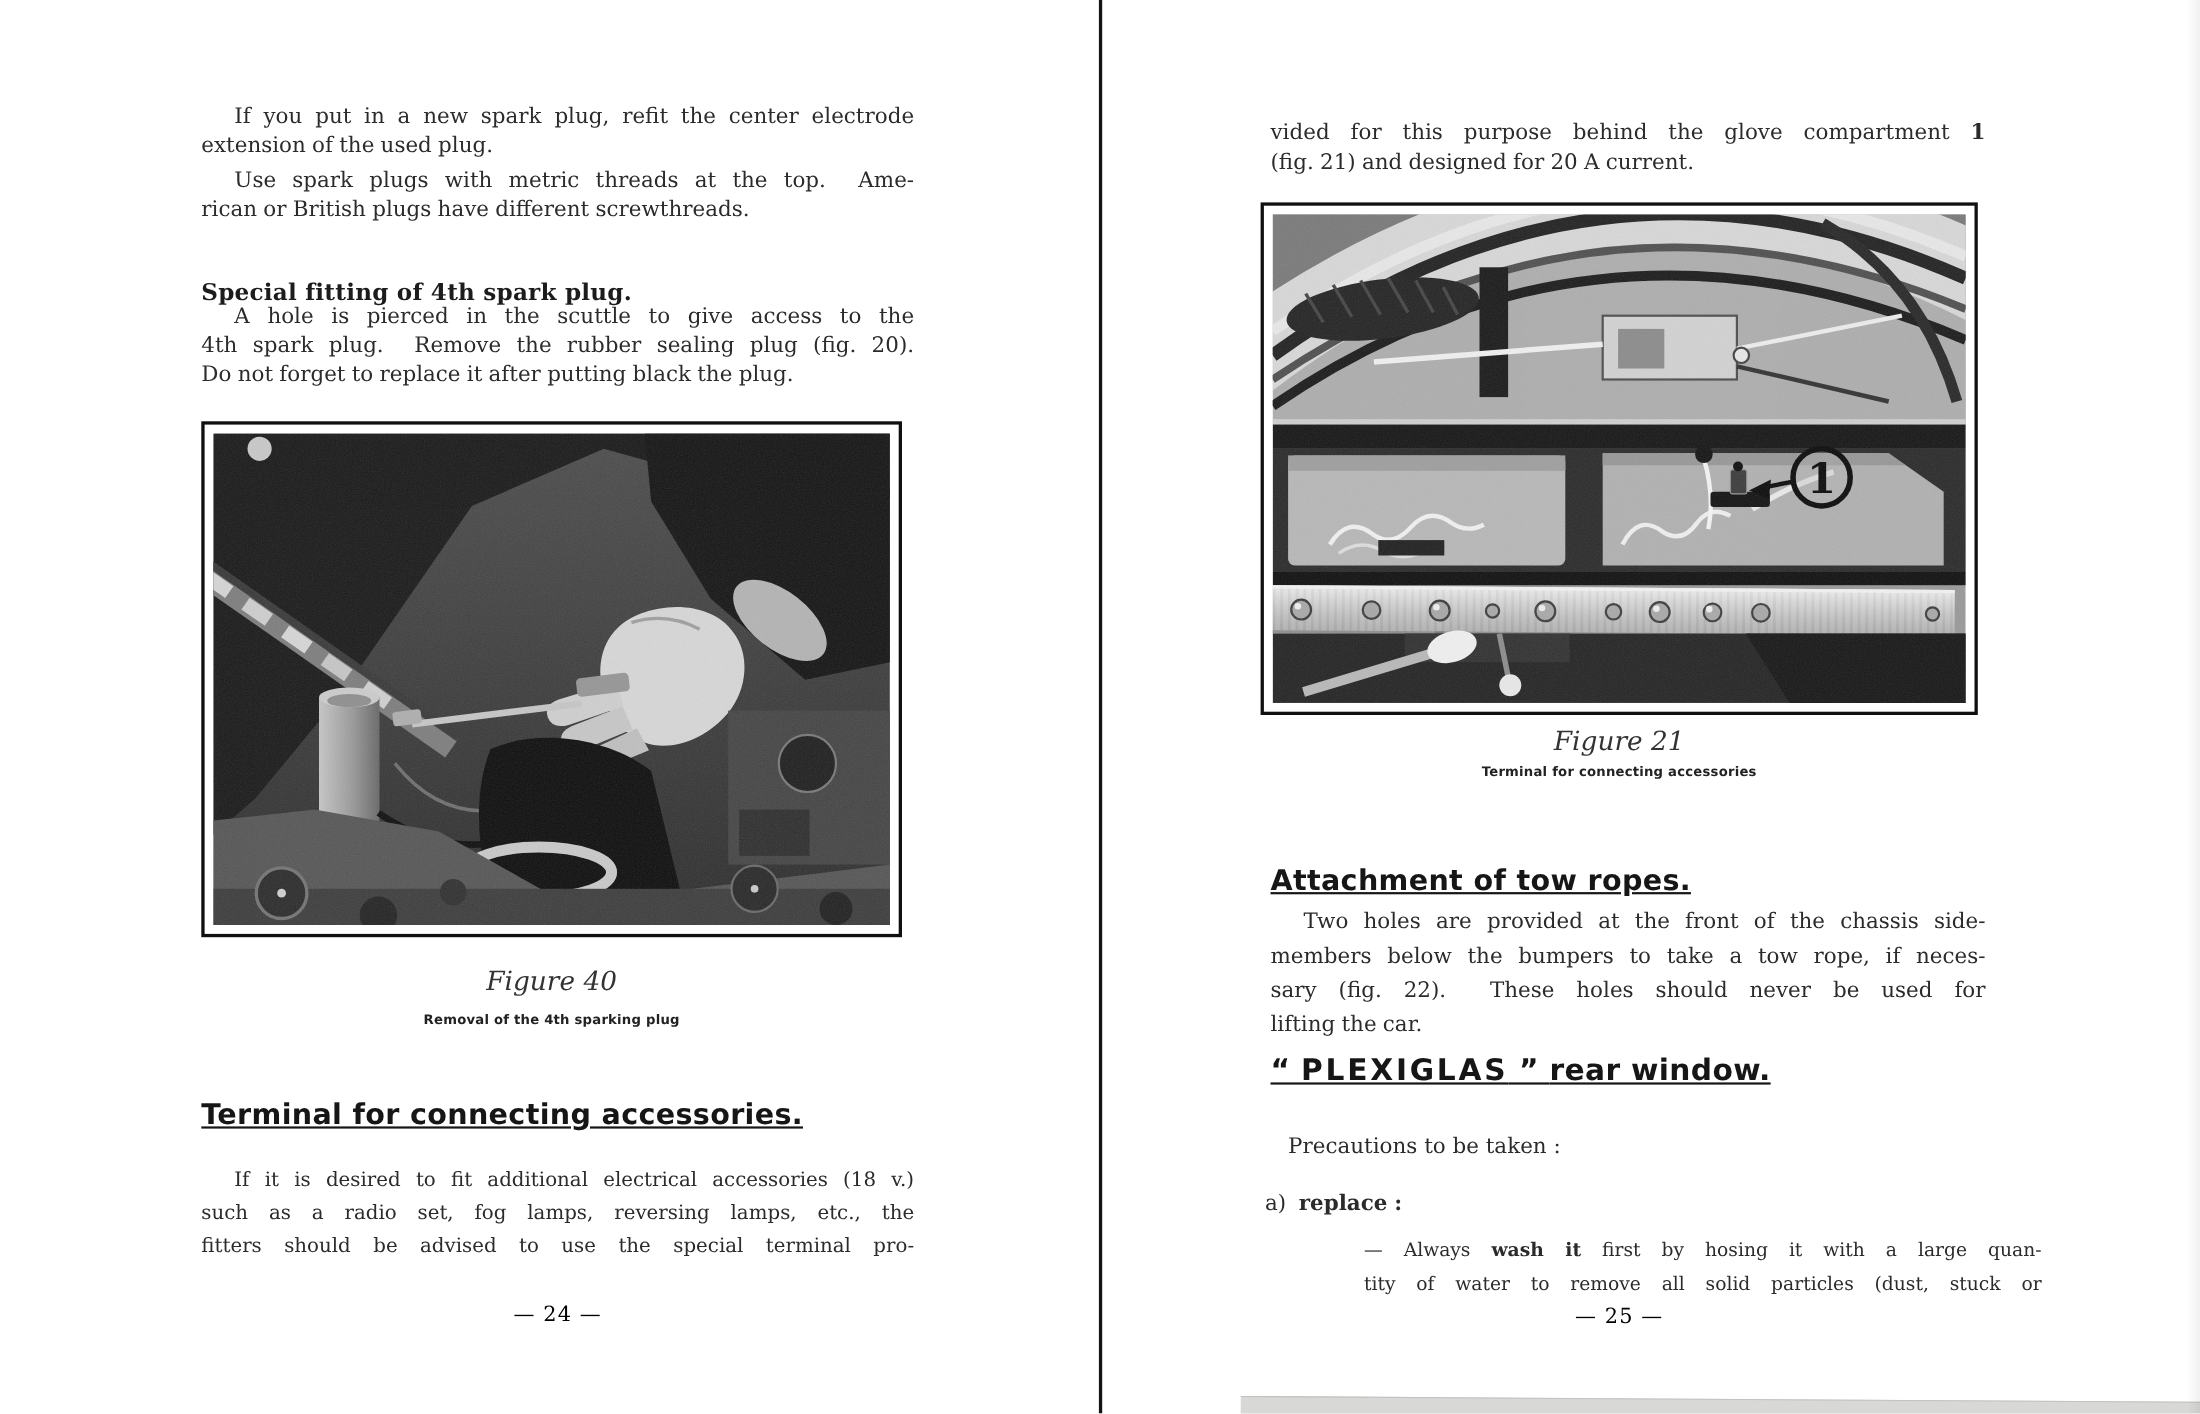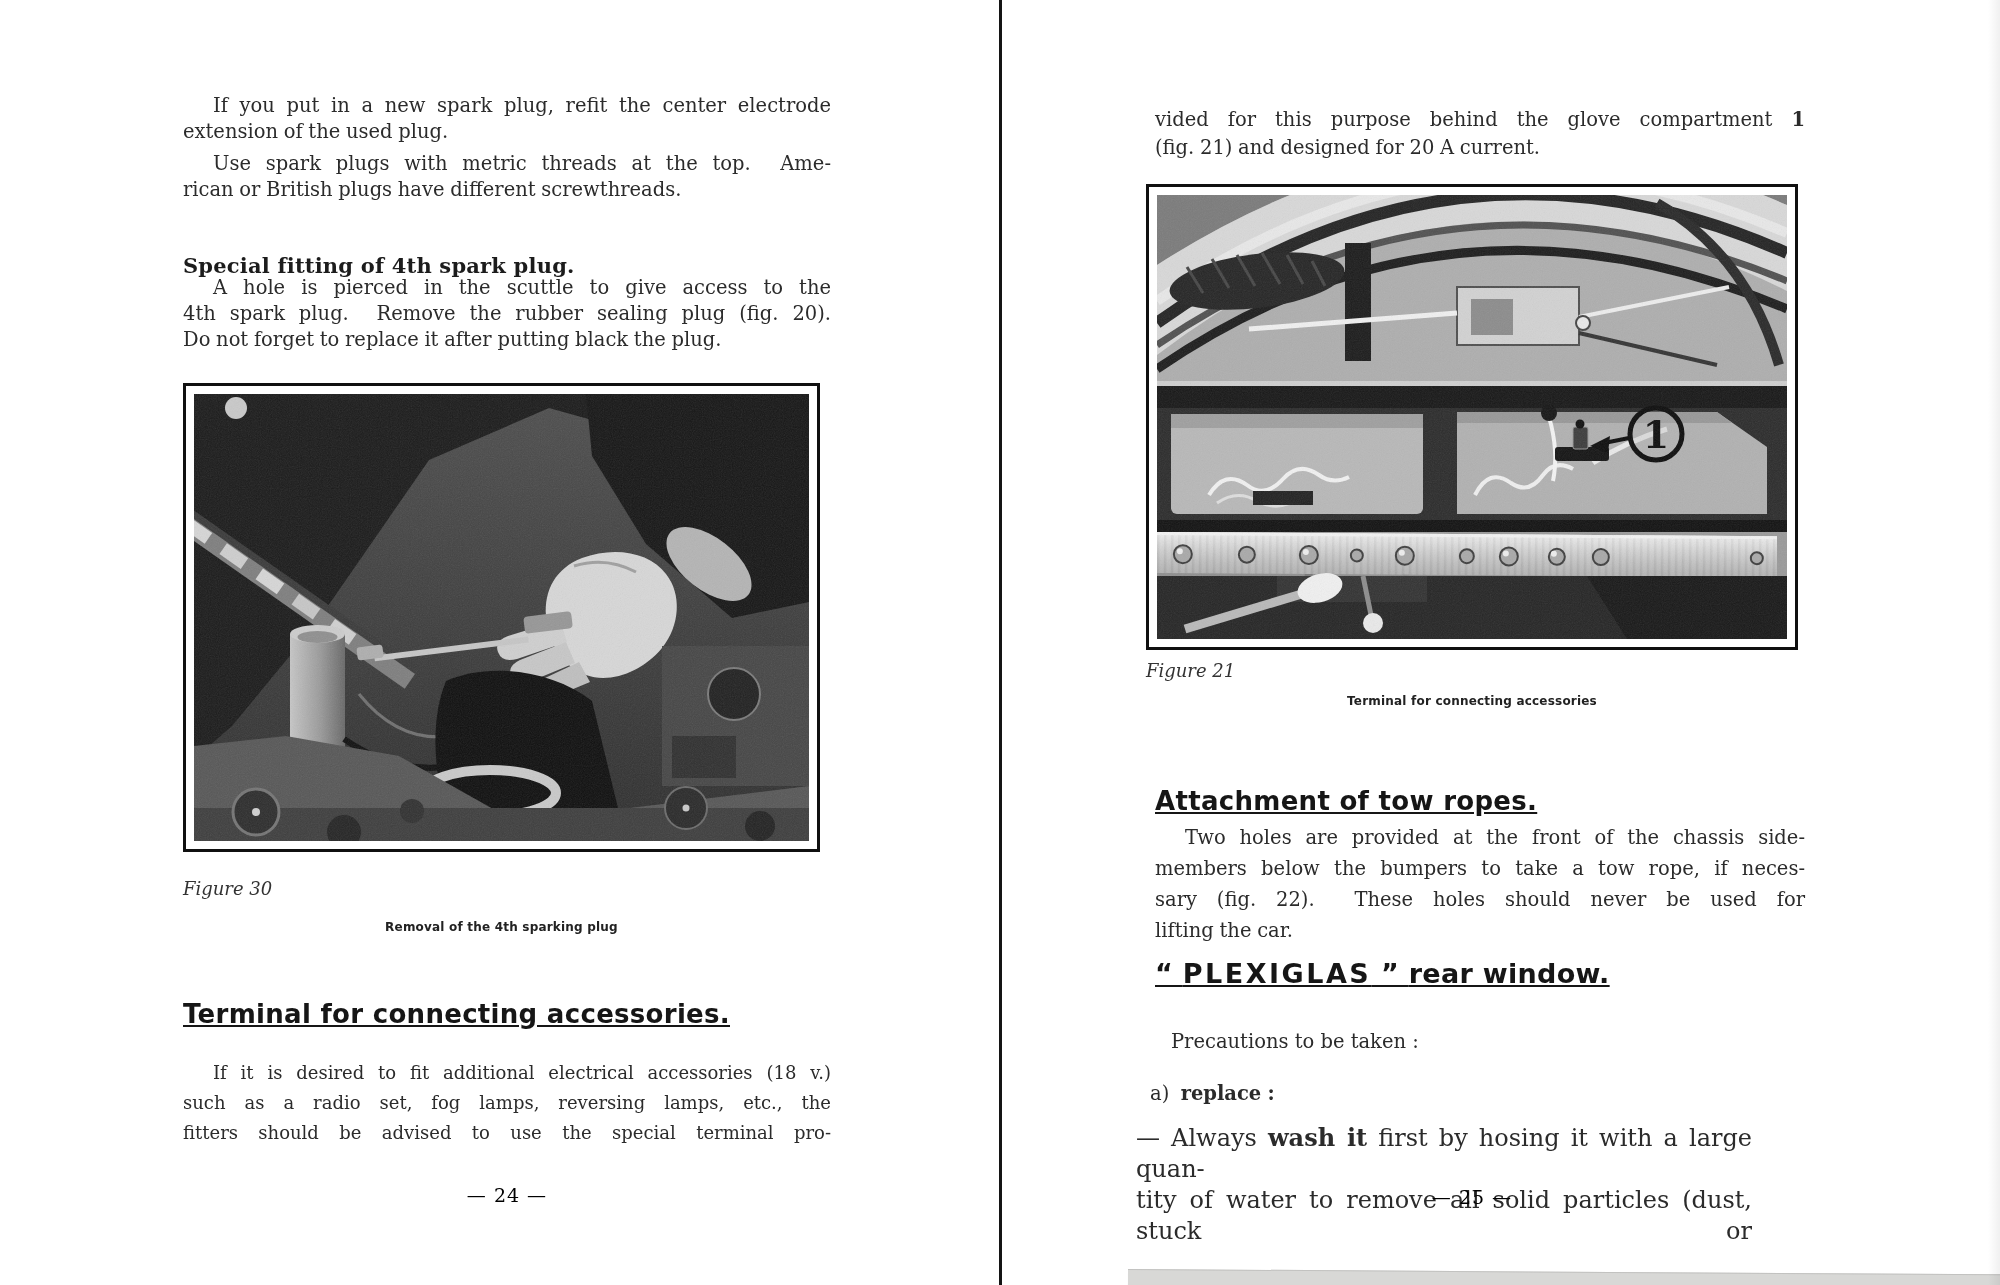--- a/index.html
+++ b/index.html
@@ -10,21 +10,21 @@
   }
   .page { position:absolute; inset:0; }
   .para { position:absolute; font-size:19.5px; word-spacing:-0.5px; }
   .tline { text-align:justify; text-align-last:justify; }
   .tline.noj { text-align-last:left; }
   .para[data-indent="1"] .tline:first-child { text-indent:30px; }
   .bold { font-weight:bold; }
   .h-serif { position:absolute; font-family:"DejaVu Serif",serif; font-weight:bold; font-size:21px; color:#1c1c1c; letter-spacing:0.2px; }
   .h-sans  { position:absolute; font-family:"DejaVu Sans",sans-serif; font-weight:bold; color:#161616; letter-spacing:0.3px;text-decoration:underline; }
   .plexi-brand { letter-spacing:2.5px; }
-  .fig-label { position:absolute; font-family:"DejaVu Serif",serif; font-style:italic; font-size:18px; text-align:left; color:#333; }
+  .fig-label { position:absolute; font-family:"DejaVu Serif",serif; font-style:italic; font-size:24px; text-align:center; color:#333; }
   .fig-caption { position:absolute; font-family:"DejaVu Sans",sans-serif; font-weight:bold; font-size:12px; letter-spacing:0.2px; text-align:center; color:#222; }
   .pagenum { position:absolute; font-size:19px; text-align:center; letter-spacing:1px; color:#000000; }
   .photo-frame { position:absolute; border:3px solid #101010; background:#ffffff; padding:8px; box-sizing:border-box; }
   .photo-frame svg { display:block; width:100%; height:100%; }
   .divider { position:absolute; top:0; height:1285px; width:3px; background:#141414; }
   .bottom-strip { position:absolute; background:#d8d8d6; border-top:1px solid #c2c2c0; transform:rotate(0.35deg); transform-origin:left top; }
   .right-edge-shade { position:absolute; top:0; right:0; width:12px; height:1285px;
     background:linear-gradient(to right, rgba(0,0,0,0), rgba(0,0,0,0.06)); }
   .plain { position:absolute; font-size:19.5px; }
 </style>
@@ -113,21 +113,21 @@
       <circle cx="62" cy="418" r="4" fill="#cfcfcf"></circle>
       <circle cx="150" cy="438" r="17" fill="#252525"></circle>
       <circle cx="218" cy="417" r="12" fill="#313131"></circle>
       <circle cx="492" cy="414" r="21" fill="#2a2a2a" stroke="#6b6b6b" stroke-width="2"></circle>
       <circle cx="492" cy="414" r="3.5" fill="#c9c9c9"></circle>
       <circle cx="566" cy="432" r="15" fill="#232323"></circle>
       <rect width="615" height="447" filter="url(#g20n)" opacity="0.14"></rect>
     </svg>
   </div>
 
-  <div class="fig-label" style="left:183px; top:878px; width:637px;">Figure 30</div>
+  <div class="fig-label" style="left:183px; top:878px; width:637px;">Figure 40</div>
 
   <div class="fig-caption" style="left:183px; top:920px; width:637px;">Removal of the 4th sparking plug</div>
 
   <div class="h-sans" style="left:183px; top:999px; width:648px; font-size:26px;">Terminal for connecting accessories.</div>
 
   <div class="para" data-indent="1" style="left:183px; top:1058px; width:648px; line-height:30px; font-size:18px;">
       <div class="tline"><span>If it is desired to fit additional electrical accessories (18 v.)</span></div>
       <div class="tline"><span>such as a radio set, fog lamps, reversing lamps, etc., the</span></div>
       <div class="tline"><span>fitters should be advised to use the special terminal pro-</span></div>
     </div>
@@ -272,21 +272,21 @@
   <div class="h-sans" style="left:1155px; top:958px; width:650px; font-size:27px;">
     <span>“ </span><span class="plexi-brand">PLEXIGLAS</span><span> ” </span><span>rear window.</span>
   </div>
 
   <div class="plain" style="left:1171px; top:1030px; width:634px;">Precautions to be taken :</div>
 
   <div class="para" style="left:1150px; top:1081px; width:650px; line-height:26px;">
       <div class="tline noj"><span>a)&nbsp; </span><span class="bold">replace :</span></div>
     </div>
 
-  <div class="para" style="left:1136px; top:1122px; width:616px; line-height:31px; font-size:24px;">
+  <div class="para" style="left:1240px; top:1122px; width:616px; line-height:31px; font-size:17px;">
       <div class="tline"><span>— Always </span><span class="bold">wash it</span><span> first by hosing it with a large quan-</span></div>
       <div class="tline"><span>tity of water to remove all solid particles (dust, stuck or</span></div>
     </div>
 
   <div class="pagenum" style="left:1146px; top:1186px; width:652px;">— 25 —</div>
 </div>
 
 <div class="bottom-strip" style="left:1128px; top:1269px; width:880px; height:20px;"></div>
 <div class="right-edge-shade"></div>
 

